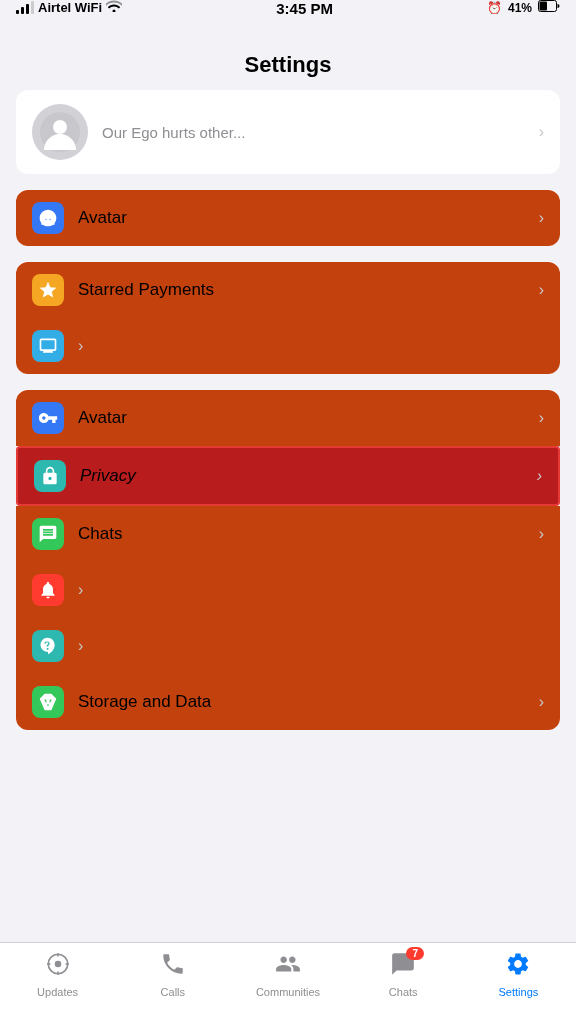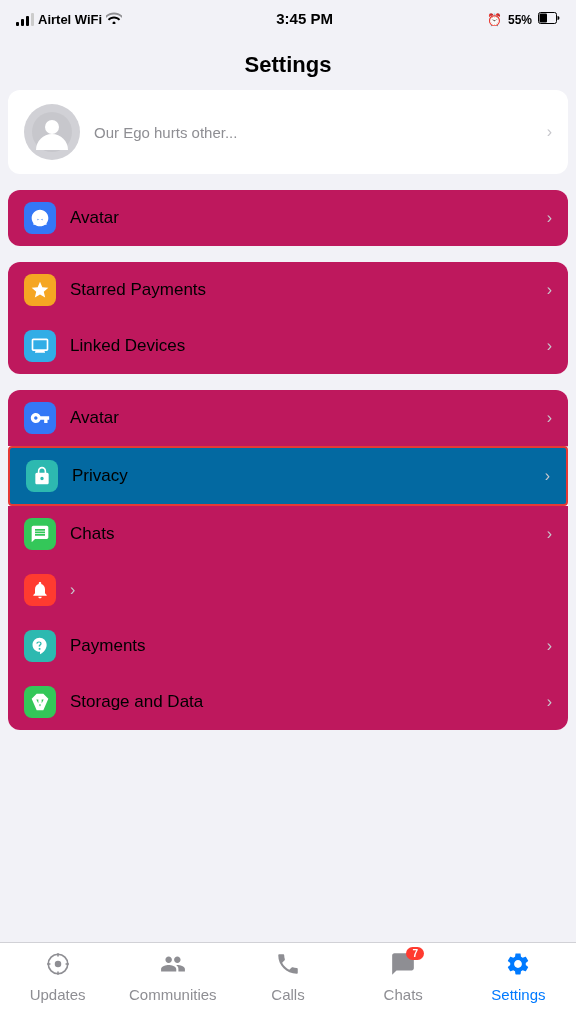--- a/index.html
+++ b/index.html
@@ -11,23 +11,23 @@
       font-family: -apple-system, 'SF Pro Text', 'Helvetica Neue', sans-serif;
       overflow: hidden;
       position: relative;
     }
 
     
     .status-bar {
       height: 44px;
       background: #f2f2f7;
       display: flex;
-      align-items: flex-end;
+      align-items: flex-start;
       justify-content: space-between;
-      padding: 17px 16px;
+      padding: 0 16px;
       font-size: 13px;
       font-weight: 600;
     }
     .status-left { display: flex; align-items: center; gap: 4px; }
     .status-center { font-size: 15px; font-weight: 600; }
     .status-right { display: flex; align-items: center; gap: 6px; font-size: 12px; }
 
     
     .signal-bars { display: flex; align-items: flex-end; gap: 2px; }
     .signal-bars span {
@@ -43,21 +43,21 @@
       padding: 8px 0 12px;
     }
     .header h1 {
       font-size: 22px;
       font-weight: 700;
       color: #000;
     }
 
     
     .scroll-content {
-      padding: 0 8px;
+      padding: 0 16px;
       overflow-y: auto;
       height: calc(1024px - 44px - 52px - 56px);
     }
 
     
     .section-card {
       background: #fff;
       border-radius: 12px;
       margin-bottom: 16px;
       overflow: hidden;
@@ -89,21 +89,21 @@
       font-size: 15px;
     }
 
     
     .settings-row {
       display: flex;
       align-items: center;
       padding: 12px 16px;
       gap: 14px;
       position: relative;
-      background: #be185d;
+      background: #c2410c;
       cursor: pointer;
     }
     .settings-row:not(:last-child)::after {
       content: '';
       position: absolute;
       bottom: 0;
       left: 58px;
       right: 0;
       height: 0.5px;
       background: #c6c6c8;
@@ -155,21 +155,21 @@
       gap: 3px;
       cursor: pointer;
     }
     .nav-icon {
       font-size: 24px;
       color: #8e8e93;
       position: relative;
     }
     .nav-icon.active { color: #007aff; }
     .nav-label {
-      font-size: 15px;
+      font-size: 11px;
       color: #8e8e93;
     }
     .nav-label.active { color: #007aff; }
     .badge {
       position: absolute;
       top: -4px;
       right: -8px;
       background: #ff3b30;
       color: #fff;
       font-size: 10px;
@@ -211,21 +211,21 @@
       <svg width="16" height="12" viewBox="0 0 16 12" fill="none">
         <path d="M8 9.5a1.5 1.5 0 110 3 1.5 1.5 0 010-3z" fill="#000"></path>
         <path d="M8 6.5C9.9 6.5 11.6 7.3 12.8 8.6l1.4-1.4C12.6 5.5 10.4 4.5 8 4.5S3.4 5.5 1.8 7.2l1.4 1.4C4.4 7.3 6.1 6.5 8 6.5z" fill="#000"></path>
         <path d="M8 2.5c3 0 5.7 1.2 7.7 3.2l1.3-1.4C14.7 2 11.5.5 8 .5S1.3 2 -1 4.3l1.3 1.4C2.3 3.7 5 2.5 8 2.5z" fill="#000" opacity="0.4"></path>
       </svg>
     </span>
   </div>
   <div class="status-center">3:45 PM</div>
   <div class="status-right">
     <span>⏰</span>
-    <span>55%</span>
+    <span>41%</span>
     <span>
       <svg width="22" height="12" viewBox="0 0 22 12">
         <rect x="0.5" y="0.5" width="18" height="11" rx="2" ry="2" stroke="#000" stroke-width="1" fill="none"></rect>
         <rect x="1.5" y="1.5" width="7.5" height="9" rx="1" fill="#000"></rect>
         <path d="M19.5 4v4a1.5 1.5 0 000-4z" fill="#000"></path>
       </svg>
     </span>
   </div>
 </div>
 
@@ -272,39 +272,38 @@
       </div>
       <span class="settings-label">Starred Payments</span>
       <span class="chevron">›</span>
     </div>
     <div class="settings-row">
       <div class="settings-icon icon-cyan">
         <svg class="icon-svg" viewBox="0 0 24 24">
           <path d="M20 3H4c-1.1 0-2 .9-2 2v11c0 1.1.9 2 2 2h3l-1 1v1h12v-1l-1-1h3c1.1 0 2-.9 2-2V5c0-1.1-.9-2-2-2zm0 13H4V5h16v11z"></path>
         </svg>
       </div>
-      <span class="settings-label">Linked Devices</span>
       <span class="chevron">›</span>
     </div>
   </div>
 
   <div class="section-card">
 
     <div class="settings-row">
       <div class="settings-icon icon-blue">
         <svg class="icon-svg" viewBox="0 0 24 24">
           <path d="M12.65 10C11.83 7.67 9.61 6 7 6c-3.31 0-6 2.69-6 6s2.69 6 6 6c2.61 0 4.83-1.67 5.65-4H17v4h4v-4h2v-4H12.65zM7 14c-1.1 0-2-.9-2-2s.9-2 2-2 2 .9 2 2-.9 2-2 2z"></path>
         </svg>
       </div>
       <span class="settings-label">Avatar</span>
       <span class="chevron">›</span>
     </div>
 
     <div style="position:relative;">
-      <div class="settings-row highlighted-row" style="background:#0369a1;">
+      <div class="settings-row highlighted-row" style="background:#b91c1c;font-style:italic;">
         <div class="settings-icon icon-teal2">
           <svg class="icon-svg" viewBox="0 0 24 24">
             <path d="M18 8h-1V6c0-2.76-2.24-5-5-5S7 3.24 7 6v2H6c-1.1 0-2 .9-2 2v10c0 1.1.9 2 2 2h12c1.1 0 2-.9 2-2V10c0-1.1-.9-2-2-2zm-6 9c-1.1 0-2-.9-2-2s.9-2 2-2 2 .9 2 2-.9 2-2 2zm3.1-9H8.9V6c0-1.71 1.39-3.1 3.1-3.1 1.71 0 3.1 1.39 3.1 3.1v2z"></path>
           </svg>
         </div>
         <span class="settings-label">Privacy</span>
         <span class="chevron">›</span>
       </div>
     </div>
 
@@ -326,21 +325,20 @@
       </div>
       <span class="chevron">›</span>
     </div>
 
     <div class="settings-row">
       <div class="settings-icon icon-teal2">
         <svg class="icon-svg" viewBox="0 0 24 24">
           <path d="M11.5 2C6.81 2 3 5.81 3 10.5S6.81 19 11.5 19h.5v3c4.86-2.34 8-7 8-11.5C20 5.81 16.19 2 11.5 2zm1 14.5h-2v-2h2v2zm1.07-6.13c-.3.29-.6.53-.8.77-.2.24-.37.49-.45.78-.06.21-.09.45-.1.72h-1.86c0-.41.03-.73.1-.98.1-.39.32-.73.64-1.05.27-.28.56-.53.83-.79.27-.26.4-.57.4-.92 0-.35-.12-.64-.37-.86-.25-.22-.6-.33-1.06-.33-.43 0-.77.12-1.03.35-.26.23-.44.54-.55.93H7.41c.15-.81.51-1.44 1.1-1.88.59-.44 1.33-.66 2.24-.66.97 0 1.74.22 2.3.65.56.43.85 1.03.85 1.8 0 .52-.14.96-.33 1.27z"></path>
         </svg>
       </div>
-      <span class="settings-label">Payments</span>
       <span class="chevron">›</span>
     </div>
 
     <div class="settings-row" style="border-bottom:none;align-items:center;">
       <div class="settings-icon icon-green2">
         <svg class="icon-svg" viewBox="0 0 24 24">
           <path d="M16 2H8L2 8l6 14h8l6-14L16 2zm-4 15.5L7.54 9H10v6h4V9h2.46L12 17.5z"></path>
         </svg>
       </div>
       <span class="settings-label">Storage and Data</span>
@@ -363,33 +361,33 @@
         <line x1="2" y1="12" x2="5" y2="12" stroke="#8e8e93" stroke-width="1.5"></line>
         <line x1="19" y1="12" x2="22" y2="12" stroke="#8e8e93" stroke-width="1.5"></line>
       </svg>
     </div>
     <span class="nav-label">Updates</span>
   </div>
 
   <div class="nav-item">
     <div class="nav-icon">
       <svg width="26" height="26" viewBox="0 0 24 24" fill="#8e8e93">
-        <path d="M16 11c1.66 0 2.99-1.34 2.99-3S17.66 5 16 5c-1.66 0-3 1.34-3 3s1.34 3 3 3zm-8 0c1.66 0 2.99-1.34 2.99-3S9.66 5 8 5C6.34 5 5 6.34 5 8s1.34 3 3 3zm0 2c-2.33 0-7 1.17-7 3.5V19h14v-2.5c0-2.33-4.67-3.5-7-3.5zm8 0c-.29 0-.62.02-.97.05 1.16.84 1.97 1.97 1.97 3.45V19h6v-2.5c0-2.33-4.67-3.5-7-3.5z"></path>
-      </svg>
-    </div>
-    <span class="nav-label">Communities</span>
+        <path d="M6.6 10.8c1.4 2.8 3.8 5.1 6.6 6.6l2.2-2.2c.3-.3.7-.4 1-.2 1.1.4 2.3.6 3.6.6.6 0 1 .4 1 1V20c0 .6-.4 1-1 1-9.4 0-17-7.6-17-17 0-.6.4-1 1-1h3.5c.6 0 1 .4 1 1 0 1.3.2 2.5.6 3.6.1.3 0 .7-.2 1L6.6 10.8z"></path>
+      </svg>
+    </div>
+    <span class="nav-label">Calls</span>
   </div>
 
   <div class="nav-item">
     <div class="nav-icon">
       <svg width="26" height="26" viewBox="0 0 24 24" fill="#8e8e93">
-        <path d="M6.6 10.8c1.4 2.8 3.8 5.1 6.6 6.6l2.2-2.2c.3-.3.7-.4 1-.2 1.1.4 2.3.6 3.6.6.6 0 1 .4 1 1V20c0 .6-.4 1-1 1-9.4 0-17-7.6-17-17 0-.6.4-1 1-1h3.5c.6 0 1 .4 1 1 0 1.3.2 2.5.6 3.6.1.3 0 .7-.2 1L6.6 10.8z"></path>
-      </svg>
-    </div>
-    <span class="nav-label">Calls</span>
+        <path d="M16 11c1.66 0 2.99-1.34 2.99-3S17.66 5 16 5c-1.66 0-3 1.34-3 3s1.34 3 3 3zm-8 0c1.66 0 2.99-1.34 2.99-3S9.66 5 8 5C6.34 5 5 6.34 5 8s1.34 3 3 3zm0 2c-2.33 0-7 1.17-7 3.5V19h14v-2.5c0-2.33-4.67-3.5-7-3.5zm8 0c-.29 0-.62.02-.97.05 1.16.84 1.97 1.97 1.97 3.45V19h6v-2.5c0-2.33-4.67-3.5-7-3.5z"></path>
+      </svg>
+    </div>
+    <span class="nav-label">Communities</span>
   </div>
 
   <div class="nav-item">
     <div class="nav-icon" style="position:relative;">
       <svg width="26" height="26" viewBox="0 0 24 24" fill="#8e8e93">
         <path d="M20 2H4c-1.1 0-2 .9-2 2v18l4-4h14c1.1 0 2-.9 2-2V4c0-1.1-.9-2-2-2z"></path>
       </svg>
       <span class="badge">7</span>
     </div>
     <span class="nav-label">Chats</span>

